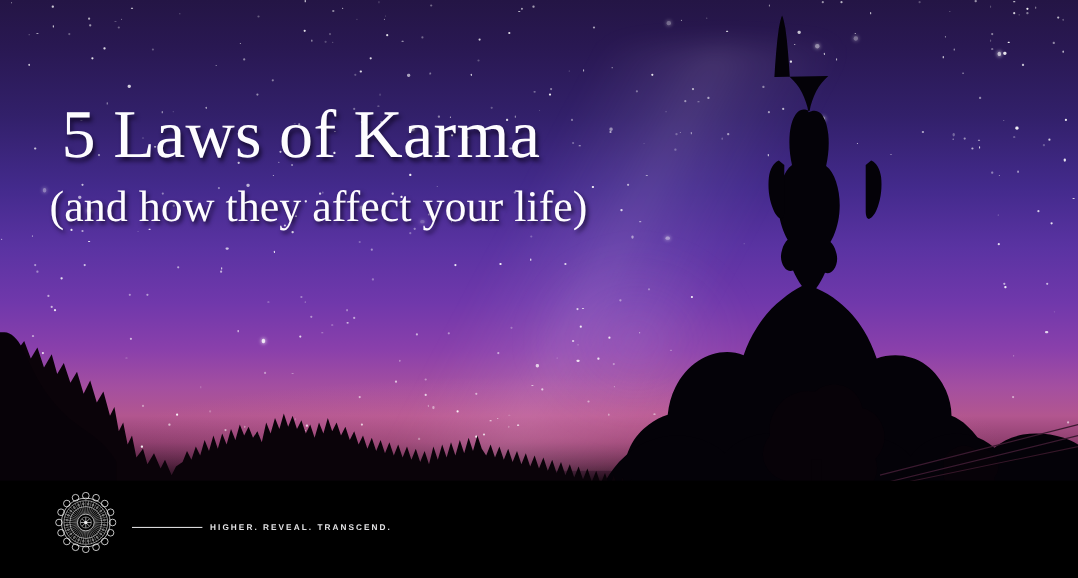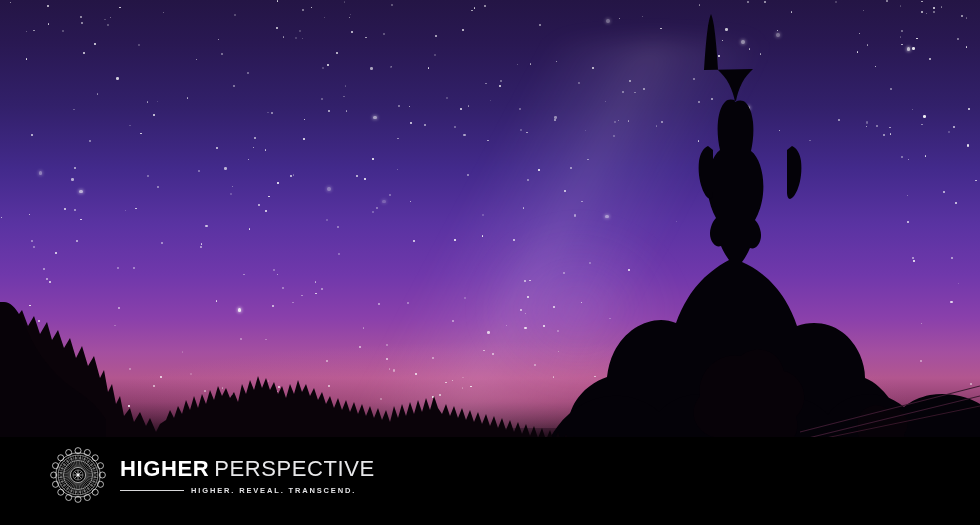--- a/index.html
+++ b/index.html
@@ -684,20 +684,24 @@
   </svg>
 
   <svg class="powerlines" viewBox="0 0 190 70" preserveAspectRatio="none">
     <line x1="10" y1="62" x2="190" y2="16" stroke="#3b1a30" stroke-width="1.1"></line>
     <line x1="10" y1="70" x2="190" y2="26" stroke="#3b1a30" stroke-width="1.1"></line>
     <line x1="26" y1="70" x2="190" y2="36" stroke="#351628" stroke-width="1"></line>
   </svg>
 
   <div class="ground"></div>
 
+  <div class="headline">
+    <h1 class="title">5 Laws of Karma</h1>
+    <div class="subtitle">(and how they affect your life)</div>
+  </div>
 
   <div class="logo">
     <svg class="logo-mark" viewBox="0 0 100 100">
       <g stroke="#f2f2f2" fill="none">
 
         <g id="petals">
           <circle cx="50" cy="6.5" r="5.4" stroke-width="1.3"></circle>
         <circle cx="66.65" cy="9.81" r="5.4" stroke-width="1.3"></circle>
             <circle cx="80.76" cy="19.24" r="5.4" stroke-width="1.3"></circle>
             <circle cx="90.19" cy="33.35" r="5.4" stroke-width="1.3"></circle>
@@ -794,23 +798,20 @@
             <circle cx="45.99" cy="19.76" r="1.5" stroke-width="0.7"></circle>
           </g>
         <g id="star8" stroke-width="1.1">
           <path d="M50,41.5 L50,58.5 M41.5,50 L58.5,50
                    M44,44 L56,56 M56,44 L44,56"></path>
         </g>
         <circle cx="50" cy="50" r="2.6" fill="#f2f2f2" stroke="none"></circle>
       </g>
     </svg>
     <div class="logo-text">
-      <div class="logo-wordmark">
-        <span class="lw-bold">HIGHER</span><span class="lw-light">PERSPECTIVE</span>
-      </div>
       <div class="logo-tagline-row">
         <span class="tagline-rule"></span>
         <span class="logo-tagline">HIGHER. REVEAL. TRANSCEND.</span>
       </div>
     </div>
   </div>
 
 </div>
 
 </body></html>

